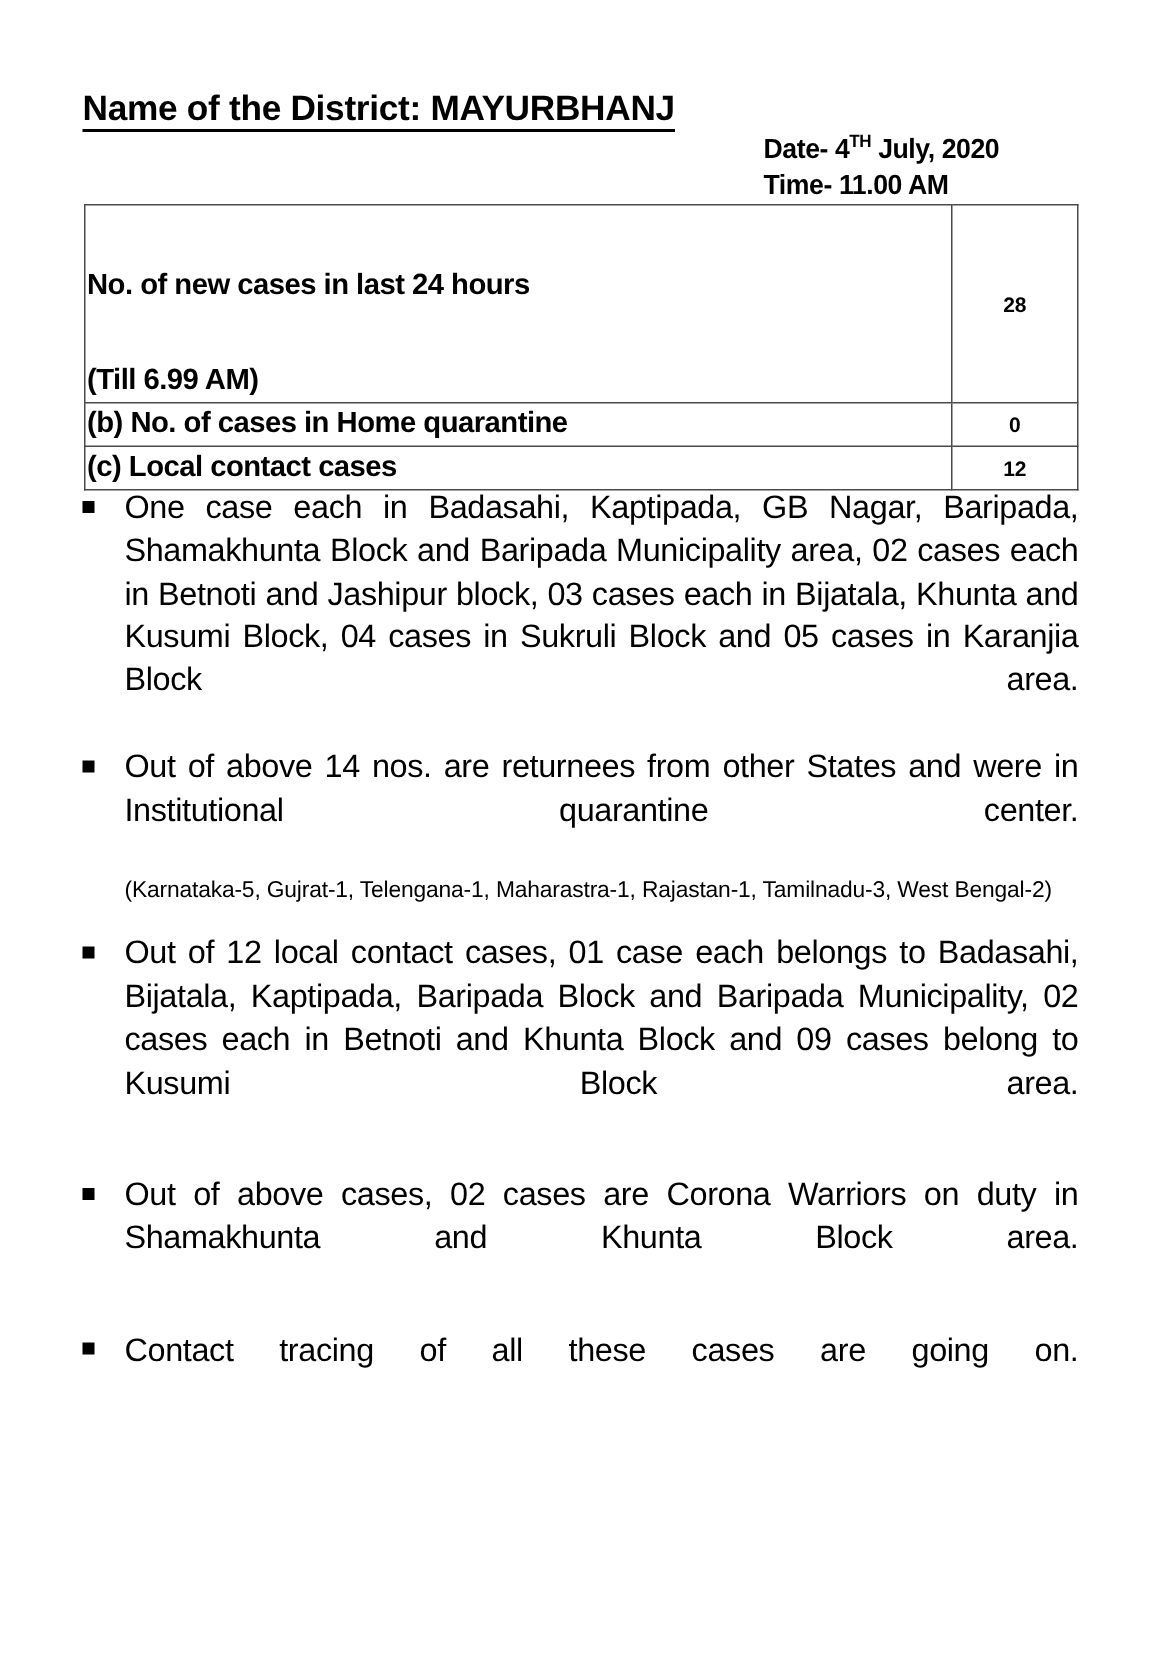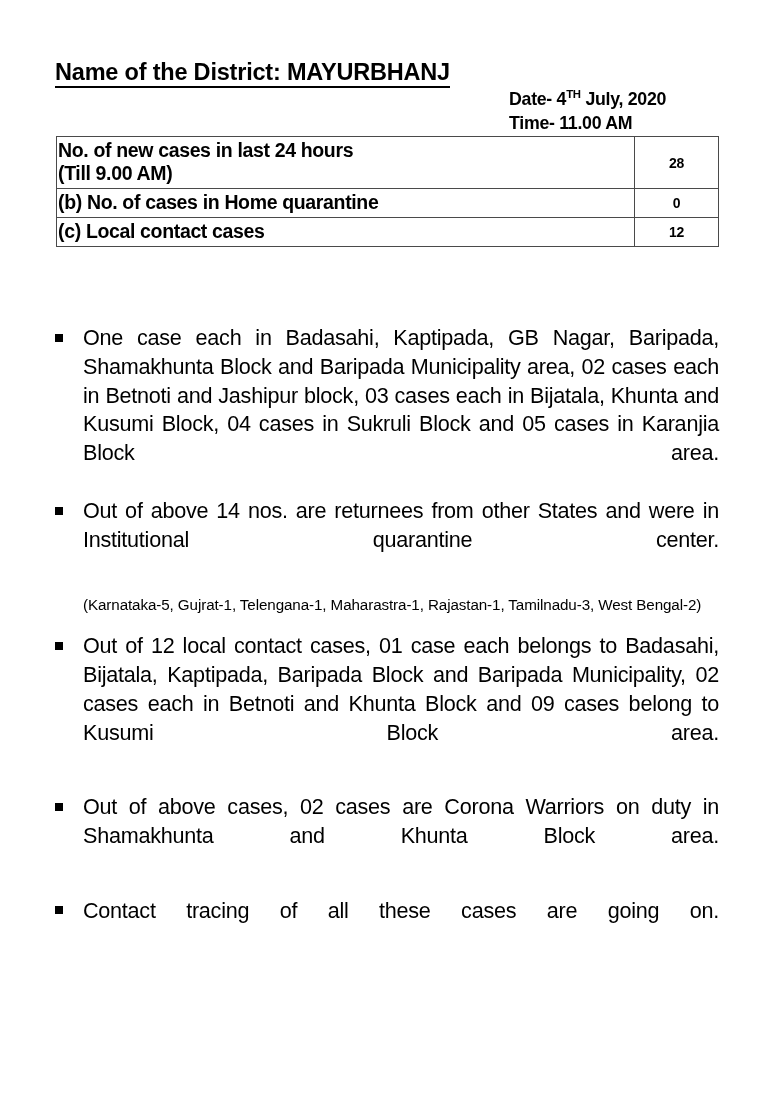--- a/index.html
+++ b/index.html
@@ -87,21 +87,21 @@
     padding: 2px 2px 3px 1px;
     text-align: left;
   }
   .stats-table .value-cell {
     width: 83px;
     font-size: 14px;
     font-weight: bold;
     text-align: center;
     letter-spacing: -0.2px;
   }
-  .stats-table .label-cell .sub-line { display: block; }
+  .stats-table .label-cell .sub-line { display: block; margin-top: 40px; }
   .stats-table .label-cell .prefix { font-weight: bold; }
 
   
   .bullet-list {
     position: absolute;
     left: 55px;
     top: 324px;
     width: 664px;
   }
 
@@ -137,21 +137,21 @@
     display: inline-block;
     width: 100%;
   }
 
   .bullet-item .note-text {
     display: block;
     font-size: 15.2px;
     line-height: 1.30;
     letter-spacing: -0.1px;
     text-align: left;
-    margin-top: 12px;
+    margin-top: 1px;
   }
 </style>
 </head>
 <body>
 
 <div class="page">
 
   <div class="header-block">
     <div class="district-title">Name of the District: MAYURBHANJ</div>
 
@@ -159,21 +159,21 @@
       <span class="datetime-line"><span>Date- 4</span><sup>TH</sup><span> July, 2020</span></span>
       <span class="datetime-line">Time- 11.00 AM</span>
     </div>
   </div>
 
   <table class="stats-table">
     <tbody>
       <tr>
         <td class="label-cell">
           <span class="sub-line">No. of new cases in last 24 hours</span>
-          <span class="sub-line">(Till 9.00 AM)</span>
+          <span class="sub-line">(Till 6.99 AM)</span>
         </td>
         <td class="value-cell">28</td>
       </tr>
       <tr>
         <td class="label-cell">
           <span class="prefix">(b)</span>
           <span>No. of cases in Home quarantine</span>
         </td>
         <td class="value-cell">0</td>
       </tr>

